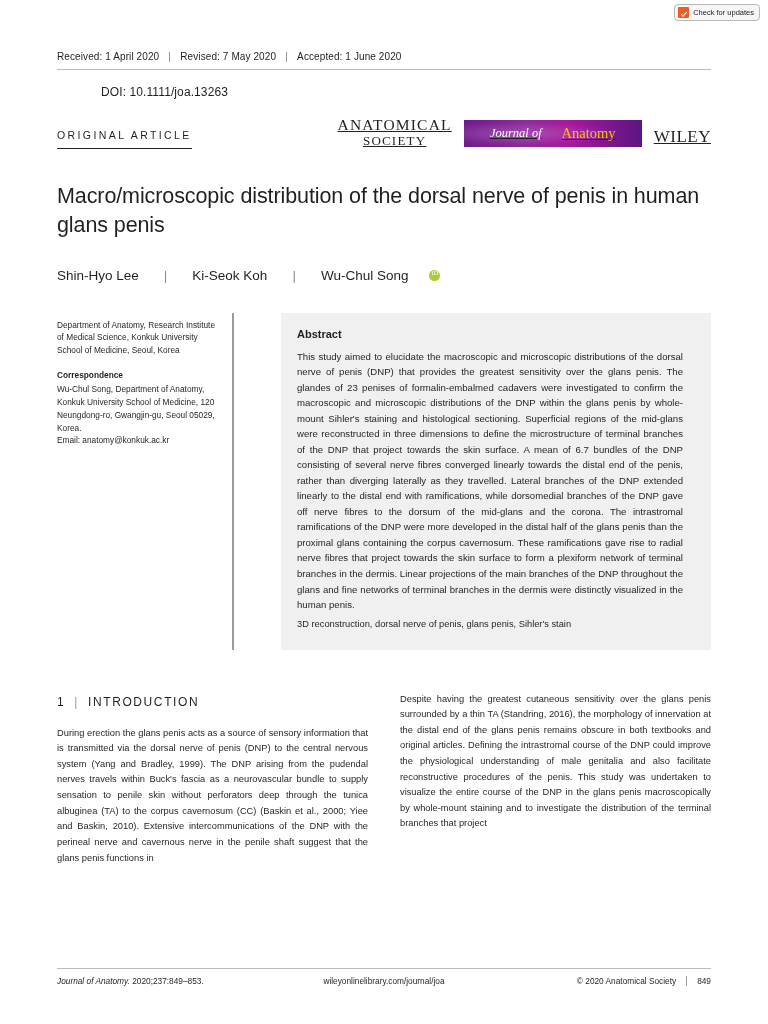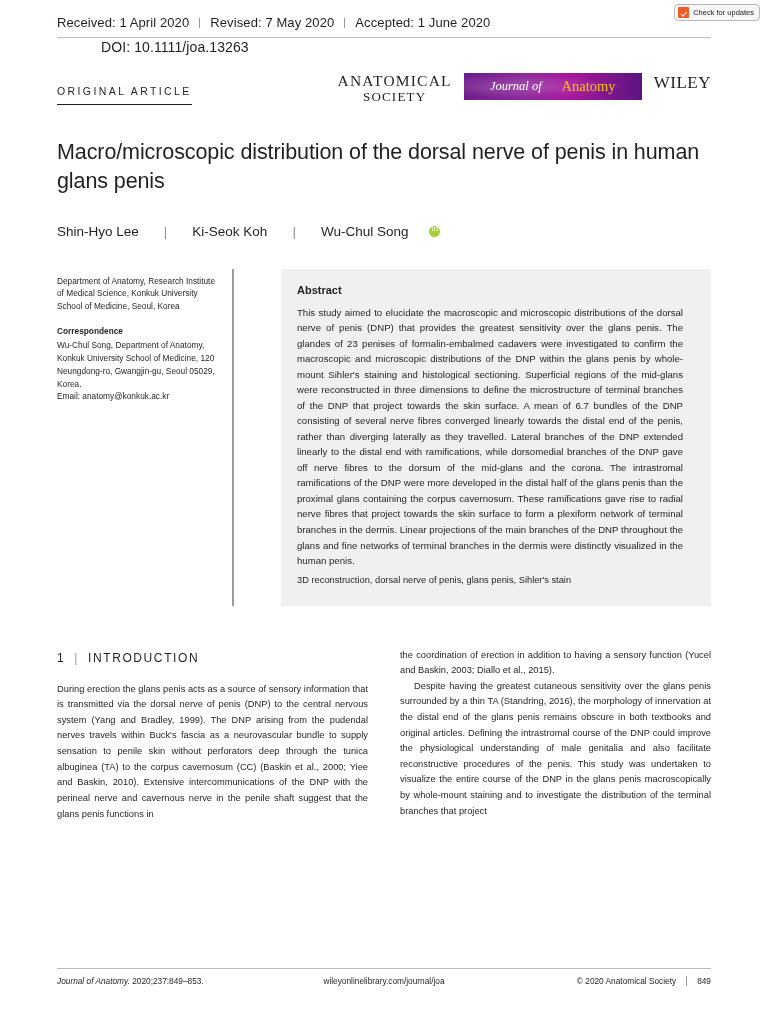--- a/index.html
+++ b/index.html
@@ -58,43 +58,43 @@
   }
 
   
   .content {
     position: absolute;
     left: 57px;
     top: 0;
     width: 654px;
   }
   .dates-row {
-    margin-top: 15px;
-    font-size: 13px;
+    margin-top: 51px;
+    font-size: 10px;
     color: #231f20;
     display: flex;
     align-items: center;
     letter-spacing: 0.1px;
     text-align: center;
   }
   .dates-row .sep {
     display: inline-block;
     width: 1px;
     height: 10px;
     background: #9a9a9a;
     margin: 0 10px;
   }
   .hr-thin {
     border: 0;
     border-top: 0.7px solid #bcbcbc;
     margin: 7px 0 0 0;
   }
   .doi {
-    font-size: 14px;
-    margin-top: 1px;
+    font-size: 12px;
+    margin-top: 15px;
     letter-spacing: 0.1px;
     padding-left: 44px;
   }
 
   
   .type-row {
     margin-top: 18px;
     display: flex;
     align-items: flex-end;
     justify-content: space-between;
@@ -103,23 +103,24 @@
     font-size: 10.5px;
     letter-spacing: 2.4px;
     font-weight: 400;
     color: #231f20;
     padding-bottom: 7px;
     border-bottom: 1.6px solid #231f20;
     display: inline-block;
   }
   .logos {
     display: flex;
-    align-items: flex-start;
+    align-items: flex-end;
     gap: 12px;
     padding-bottom: 2px;
+    text-decoration: underline;
   }
   .anat-society {
     text-align: center;
     line-height: 1.0;
     color: #231f20;
     font-family: "Liberation Serif", serif;
   }
   .anat-society .l1 {
     font-size: 15.5px;
     letter-spacing: 1.2px;
@@ -404,21 +405,20 @@
     <div class="body-cols">
       <div class="col">
         <div class="sec-head">
           <span class="num">1</span>
           <span class="bar">|</span>
           <span class="txt">INTRODUCTION</span>
         </div>
         <p>During erection the glans penis acts as a source of sensory information that is transmitted via the dorsal nerve of penis (DNP) to the central nervous system (Yang and Bradley, 1999). The DNP arising from the pudendal nerves travels within Buck's fascia as a neurovascular bundle to supply sensation to penile skin without perforators deep through the tunica albuginea (TA) to the corpus cavernosum (CC) (Baskin et al., 2000; Yiee and Baskin, 2010). Extensive intercommunications of the DNP with the perineal nerve and cavernous nerve in the penile shaft suggest that the glans penis functions in</p>
       </div>
       <div class="col">
-        <p>the coordination of erection in addition to having a sensory function (Yucel and Baskin, 2003; Diallo et al., 2015).</p>
         <p>Despite having the greatest cutaneous sensitivity over the glans penis surrounded by a thin TA (Standring, 2016), the morphology of innervation at the distal end of the glans penis remains obscure in both textbooks and original articles. Defining the intrastromal course of the DNP could improve the physiological understanding of male genitalia and also facilitate reconstructive procedures of the penis. This study was undertaken to visualize the entire course of the DNP in the glans penis macroscopically by whole-mount staining and to investigate the distribution of the terminal branches that project</p>
       </div>
     </div>
   </div>
 
   <div class="footer">
     <hr>
     <div class="footer-row">
       <div class="f-left">
         <span class="it">Journal of Anatomy.</span><span> 2020;237:849–853.</span>

